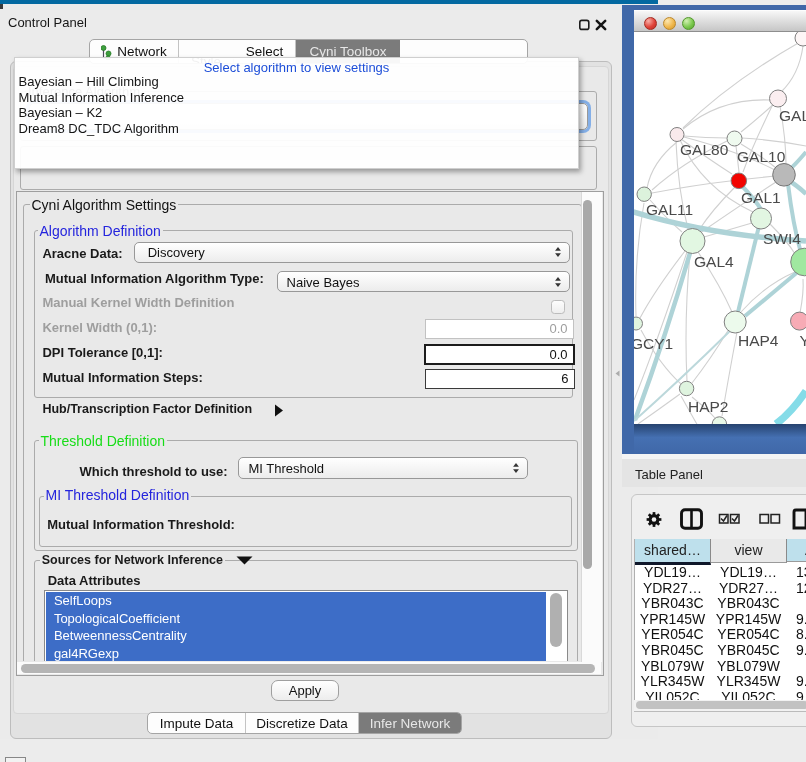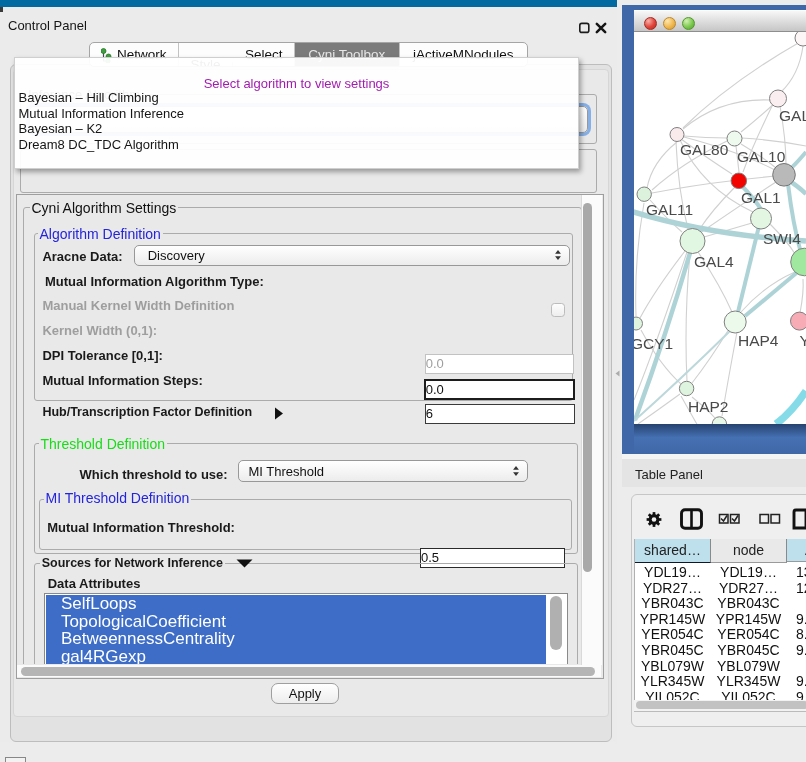--- a/index.html
+++ b/index.html
@@ -4,36 +4,36 @@
 <style>
   html,body{margin:0;padding:0;}
   body{font-family:"Liberation Sans",sans-serif;}
   #page{position:relative;width:806px;height:762px;background:#ececec;overflow:hidden;}
   .abs{position:absolute;}
   .grp{position:absolute;border:1px solid #ababab;border-radius:3px;}
   .blbl{font-size:13px;font-weight:bold;color:#1a1a1a;}
   .combo{position:absolute;border:1px solid #989898;border-radius:5px;background:linear-gradient(#ffffff,#ececec);font-size:13px;color:#111;}
   .combo .ctext{position:absolute;left:9px;top:50%;transform:translateY(-50%);}
   .updn{position:absolute;right:8px;top:50%;transform:translateY(-50%);width:6px;height:10px;}
-  .field{position:absolute;background:#fff;font-size:13px;color:#111;text-align:left;margin-top:32px;}
+  .field{position:absolute;background:#fff;font-size:13px;color:#111;text-align:right;}
   .seg{position:absolute;display:flex;border:1px solid #a5a5a5;border-radius:5px;background:#fdfdfd;overflow:hidden;}
   .seg .s{font-size:13.5px;color:#111;display:flex;align-items:center;justify-content:center;border-right:1px solid #c3c3c3;}
   .seg .s:last-child{border-right:none;}
   .seg .sel{background:#7b7b7b;color:#e7e7e7;}
   .trow{height:15.6px;position:relative;}
   .trow span{position:absolute;width:75px;text-align:center;top:0;}
   .trow span:first-child{left:0;}
   .trow span+span{left:76px;}
   .trow i{font-style:normal;position:absolute;left:161px;top:0;}
 </style>
 </head>
 <body>
 <div id="page">
 
-  <div class="abs" id="cpwin" style="left:0;top:0;width:617px;height:735px;background:#ebebeb;border-top:7px solid #0369a1;">
+  <div class="abs" id="cpwin" style="left:0;top:0;width:617px;height:735px;background:#ebebeb;border-top:4px solid #0369a1;padding-left:41px;">
     <div class="abs" style="left:0;top:0;width:3px;height:5px;background:#3a3a3a;"></div>
     <div class="abs" style="left:8px;top:11px;font-size:13px;color:#151515;">Control Panel</div>
 
     <svg class="abs" style="left:577px;top:14px;" width="31" height="14" viewBox="0 0 31 14">
       <rect x="2.8" y="2.4" width="9" height="9" rx="2" fill="none" stroke="#1c1c1c" stroke-width="1.6"></rect>
       <path d="M19.8 2.8 L28.2 11.2 M28.2 2.8 L19.8 11.2" stroke="#151515" stroke-width="2.5" stroke-linecap="round"></path>
     </svg>
 
     <div class="abs" style="left:10px;top:57px;width:600px;height:676px;background:#e2e2e2;border:1px solid #bdbdbd;border-radius:6px;"></div>
 
@@ -45,21 +45,20 @@
           <path d="M2.5 4 V14 H7" stroke="#4a4a5a" stroke-width="1.2" fill="none"></path>
           <circle cx="2.5" cy="4" r="2.5" fill="#3da03d" stroke="#2a7a2a" stroke-width="0.8"></circle>
           <circle cx="7.5" cy="9.5" r="2.5" fill="#3da03d" stroke="#2a7a2a" stroke-width="0.8"></circle>
           <circle cx="7" cy="14" r="2.2" fill="#4ab04a" stroke="#2a7a2a" stroke-width="0.8"></circle>
         </svg>
         Network
       </div>
       <div class="s" style="width:54px;margin-top:19px;">Style</div>
       <div class="s" style="width:61px;">Select</div>
       <div class="s sel" style="width:104px;">Cyni Toolbox</div>
-      <div class="s" style="width:128px;">jActiveMNodules</div>
     </div>
 
     <div class="grp" style="left:20px;top:87px;width:575px;height:48px;"></div>
     <div class="abs" style="left:26px;top:80px;background:#e9e9e9;padding:0 2px;font-size:13px;color:#222;">Inference Algorithm</div>
     <div class="combo" style="left:29px;top:99px;width:557px;height:25px;box-shadow:0 0 0 3px rgba(106,160,230,0.8);"></div>
     <div class="grp" style="left:20px;top:142px;width:575px;height:42px;"></div>
 
     <div class="abs" style="left:16px;top:187px;width:586px;height:483px;background:#e9e9e9;border:1px solid #9e9e9e;"></div>
 
     <div class="abs" style="left:581px;top:188px;width:20px;height:470px;background:#fbfbfb;border-left:1px solid #d9d9d9;"></div>
@@ -80,20 +79,27 @@
         <div class="abs blbl" style="left:25.4px;top:53.5px;">Aracne Data:</div>
         <div class="combo" style="left:116.7px;top:50px;width:434px;height:18.5px;">
             <span class="ctext" style="left:13px;">Discovery</span>
             <svg class="updn" viewBox="0 0 7 12">
               <path d="M3.5 0 L7 4.5 L0 4.5 Z" fill="#333"></path>
               <path d="M3.5 12 L7 7.5 L0 7.5 Z" fill="#333"></path>
             </svg>
           </div>
 
         <div class="abs blbl" style="left:28px;top:79px;">Mutual Information Algorithm Type:</div>
+        <div class="combo" style="left:259.6px;top:79px;width:291px;height:19px;">
+            <span class="ctext">Naive Bayes</span>
+            <svg class="updn" viewBox="0 0 7 12">
+              <path d="M3.5 0 L7 4.5 L0 4.5 Z" fill="#333"></path>
+              <path d="M3.5 12 L7 7.5 L0 7.5 Z" fill="#333"></path>
+            </svg>
+          </div>
 
         <div class="abs blbl" style="left:25.4px;top:103px;color:#9e9e9e;">Manual Kernel Width Definition</div>
         <div class="abs" style="left:534px;top:108px;width:12px;height:12px;border:1px solid #bcbcbc;border-radius:3.5px;background:linear-gradient(#fdfdfd,#eee);"></div>
 
         <div class="abs blbl" style="left:25.4px;top:127.5px;color:#9e9e9e;">Kernel Width (0,1):</div>
         <div class="field" style="left:407.7px;top:127px;width:141.8px;height:17px;border:1px solid #c2c2c2;color:#9e9e9e;padding:1px 6px 0 0;">0.0</div>
 
         <div class="abs blbl" style="left:25.4px;top:152.5px;">DPI Tolerance [0,1]:</div>
         <div class="field" style="left:406.7px;top:151.5px;width:141.8px;height:16px;border:2px solid #1c1c1c;padding:1px 6px 0 0;">0.0</div>
 
@@ -114,48 +120,52 @@
             <svg class="updn" viewBox="0 0 7 12">
               <path d="M3.5 0 L7 4.5 L0 4.5 Z" fill="#333"></path>
               <path d="M3.5 12 L7 7.5 L0 7.5 Z" fill="#333"></path>
             </svg>
           </div>
 
         <div class="grp" style="left:22px;top:303.5px;width:531px;height:49px;"></div>
         <div class="abs" style="left:26.5px;top:295px;background:#e9e9e9;padding:0 2px;font-size:14px;color:#2424dd;">MI Threshold Definition</div>
 
         <div class="abs blbl" style="left:30.2px;top:325px;">Mutual Information Threshold:</div>
-        <div class="field" style="left:403px;top:321px;width:137px;height:16.5px;border:1.5px solid #2a2a2a;padding:1px 6px 0 0;">0.5</div>
 
         <div class="grp" style="left:16.5px;top:367.5px;width:542px;height:110px;"></div>
         <div class="abs blbl" style="left:22.7px;top:361px;background:#e9e9e9;padding:0 2px;font-size:12.5px;">Sources for Network Inference</div>
         <svg class="abs" style="left:218.6px;top:364px;" width="17" height="9" viewBox="0 0 17 9">
             <path d="M0.5 0.5 L16.5 0.5 L8.5 8.5 Z" fill="#111"></path>
           </svg>
 
         <div class="abs blbl" style="left:30.7px;top:380.5px;">Data Attributes</div>
 
         <div class="abs" style="left:26.9px;top:397.5px;width:522.6px;height:72px;background:#ffffff;border:1px solid #8a8a8a;overflow:hidden;">
           <div class="abs" style="left:1px;top:1px;width:500.6px;height:71px;background:#3d6dc7;"></div>
-          <div class="abs" style="left:16px;top:1.5px;font-size:17px;color:#fff;line-height:17.6px;">SelfLoops<br>TopologicalCoefficient<br>BetweennessCentrality<br>gal4RGexp</div>
+          <div class="abs" style="left:9px;top:1.5px;font-size:13px;color:#fff;line-height:17.6px;">SelfLoops<br>TopologicalCoefficient<br>BetweennessCentrality<br>gal4RGexp</div>
           <div class="abs" style="left:505px;top:2.5px;width:12.5px;height:54px;background:#b0b0b0;border-radius:6px;"></div>
         </div>
       </div>
     </div>
 
     <div class="abs" style="left:271px;top:676px;width:66px;height:19px;background:linear-gradient(#ffffff,#ededed);border:1px solid #9f9f9f;border-radius:7px;font-size:13px;color:#111;display:flex;align-items:center;justify-content:center;">Apply</div>
 
+    <div class="seg" style="left:147px;top:708px;width:313px;height:20px;">
+      <div class="s" style="width:97px;">Impute Data</div>
+      <div class="s" style="width:112px;">Discretize Data</div>
+      <div class="s sel" style="width:102px;">Infer Network</div>
+    </div>
   </div>
 
   <svg class="abs" style="left:615px;top:370px;" width="5" height="7" viewBox="0 0 5 7">
     <path d="M4.5 0.5 L0.5 3.5 L4.5 6.5 Z" fill="#ababab"></path>
   </svg>
 
   <div class="abs" style="left:14px;top:57px;width:563px;height:110px;background:rgba(255,255,255,0.94);border:1px solid #cfcfcf;box-shadow:2px 3px 5px rgba(0,0,0,0.35);z-index:50;font-size:13px;color:#151515;">
-    <div style="height:14px;padding-top:2px;text-align:center;color:#a21caf;margin-top:16px;">Select algorithm to view settings</div>
+    <div style="height:14px;padding-top:2px;text-align:center;color:#1d4ed8;">Select algorithm to view settings</div>
     <div style="height:15.65px;padding-left:3.5px;">Bayesian – Hill Climbing</div>
     <div style="height:15.65px;padding-left:3.5px;">Mutual Information Inference</div>
     <div style="height:15.65px;padding-left:3.5px;">Bayesian – K2</div>
     <div style="height:15.65px;padding-left:3.5px;">Dream8 DC_TDC Algorithm</div>
   </div>
 
   <div class="abs" id="netwin" style="left:622px;top:4.5px;width:184px;height:449.5px;background:#4068a8;">
     <div class="abs" style="left:12px;top:5.5px;width:172px;height:20px;background:linear-gradient(#f7f7f7,#c6c6c6);border-top:1px solid #fdfdfd;border-bottom:1px solid #8e8e8e;">
       <div class="abs" style="left:9.5px;top:5.6px;width:11px;height:11px;border-radius:50%;background:radial-gradient(circle at 3.5px 3px,#f8b0a8,#e0443a 55%,#b82c22);border:0.5px solid #a52a20;"></div>
       <div class="abs" style="left:28.9px;top:5.6px;width:11px;height:11px;border-radius:50%;background:radial-gradient(circle at 3.5px 3px,#fce7b0,#f0b84e 55%,#cf9429);border:0.5px solid #bd882a;"></div>
@@ -277,22 +287,22 @@
       <rect x="99.5" y="20.5" width="8.5" height="8.5"></rect>
       <rect x="129" y="20.5" width="8.5" height="8.5"></rect>
       <rect x="140" y="20.5" width="8.5" height="8.5"></rect>
       <path d="M90 24.5 L92.5 27 L96 21.5"></path>
       <path d="M101 24.5 L103.5 27 L107 21.5"></path>
     </g>
     <path d="M165 16 h10 v18 h-12 v-16 a2 2 0 0 1 2-2 z" fill="none" stroke="#111" stroke-width="2.9"></path>
   </svg>
 
   <div class="abs" style="left:634px;top:538.5px;width:172px;height:172px;background:#ffffff;border-left:1px solid #b0b0b0;overflow:hidden;" id="tbl">
-    <div class="abs" style="left:0;top:0;width:75px;height:23px;background:#bee0ec;border-right:1px solid #8a8a8a;border-bottom:1px solid #0f172a;text-align:center;font-size:14px;color:#222;line-height:23px;">shared…</div>
-    <div class="abs" style="left:76px;top:0;width:75px;height:23px;background:#e9e9e9;border-right:1px solid #8a8a8a;border-bottom:1px solid #9a9a9a;text-align:center;font-size:14px;color:#222;line-height:23px;">node</div>
+    <div class="abs" style="left:0;top:0;width:75px;height:23px;background:#bee0ec;border-right:1px solid #8a8a8a;border-bottom:3px solid #0f172a;text-align:center;font-size:14px;color:#222;line-height:23px;">shared…</div>
+    <div class="abs" style="left:76px;top:0;width:75px;height:23px;background:#e9e9e9;border-right:1px solid #8a8a8a;border-bottom:1px solid #9a9a9a;text-align:center;font-size:14px;color:#222;line-height:23px;">view</div>
     <div class="abs" style="left:152px;top:0;width:60px;height:23px;background:#bee0ec;border-bottom:1px solid #9a9a9a;font-size:14px;color:#222;line-height:23px;padding-left:18px;box-sizing:border-box;">A</div>
     <div id="rows" class="abs" style="left:0;top:25.5px;width:240px;font-size:14px;color:#111;">
       <div class="trow">
           <span>YDL19…</span>
           <span>YDL19…</span>
           <i>13.</i>
         </div>
       <div class="trow">
           <span>YDR27…</span>
           <span>YDR27…</span>

